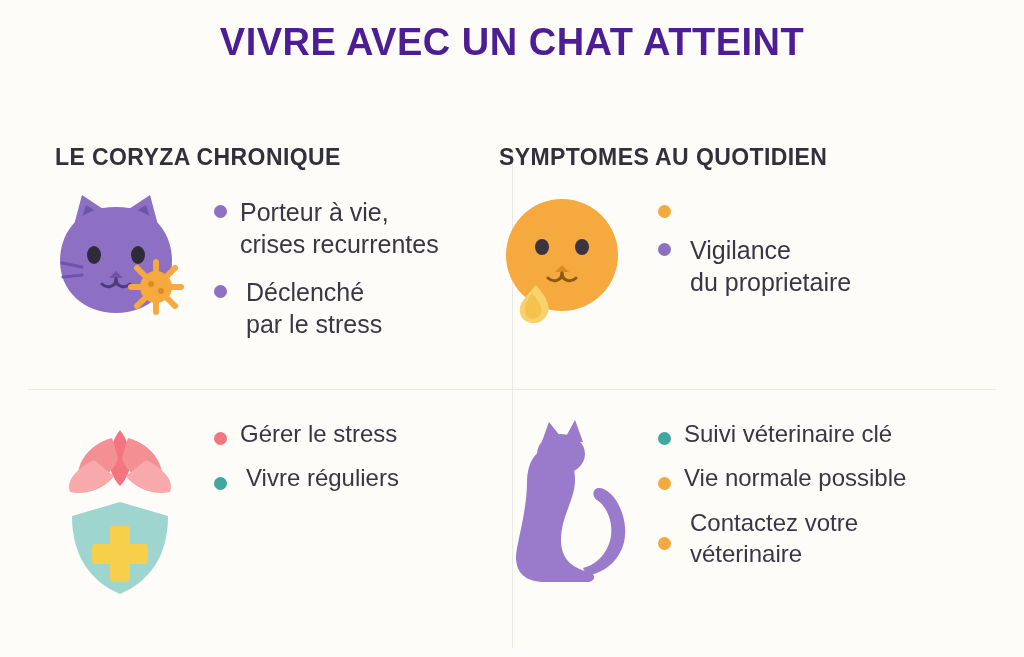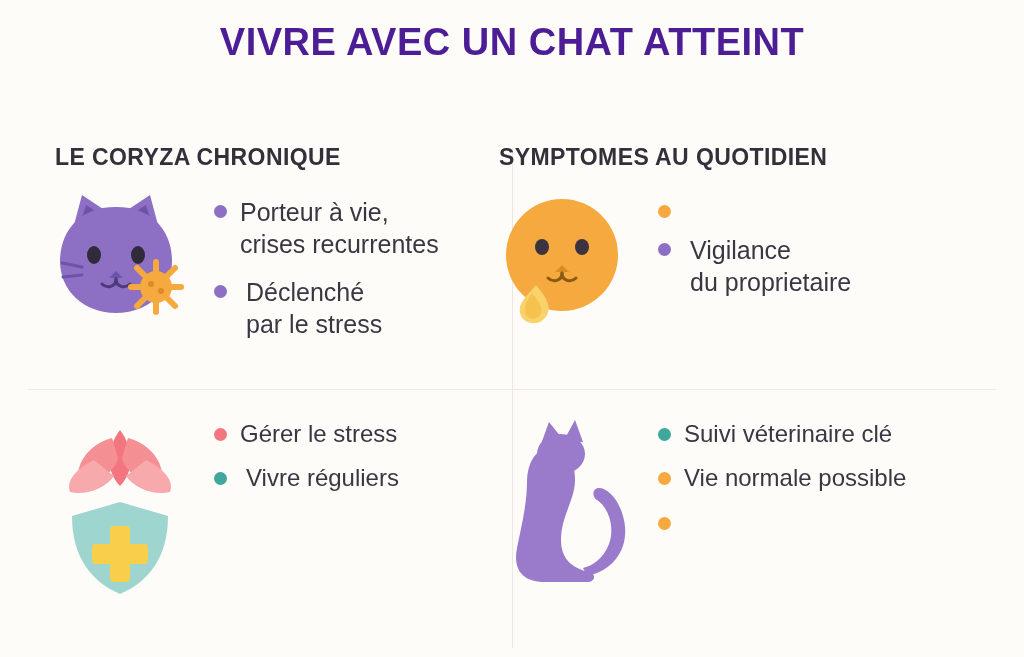--- a/index.html
+++ b/index.html
@@ -112,21 +112,21 @@
     border-radius: 50%;
     margin-top: 9px;
     margin-right: 13px;
   }
   .btext {
     font-size: 25px;
     line-height: 1.28;
     color: #3a3743;
     white-space: pre-line;
   }
-  .bullets.tight li { margin-bottom: 14px; }
+  .bullets.tight li { margin-bottom: 14px; align-items: center; }
   .bullets.tight .btext { font-size: 24px; }
 </style>
 </head>
 <body>
 
 <div class="infographic">
 
   <div class="title-block">
     <div class="title-line">Vivre avec un chat atteint</div>
   </div>
@@ -273,19 +273,21 @@
           <li>
             <span class="dot" style="background:#3fa79b"></span>
             <span class="btext">Suivi véterinaire clé</span>
           </li>
           <li>
             <span class="dot" style="background:#f5a93f"></span>
             <span class="btext">Vie normale possible</span>
           </li>
           <li>
             <span class="dot" style="background:#f5a93f"></span>
+            <span class="btext">Contactez votre
+véterinaire</span>
           </li>
         </ul>
       </div>
     </div>
 
   </div>
 </div>
 
 </body></html>

